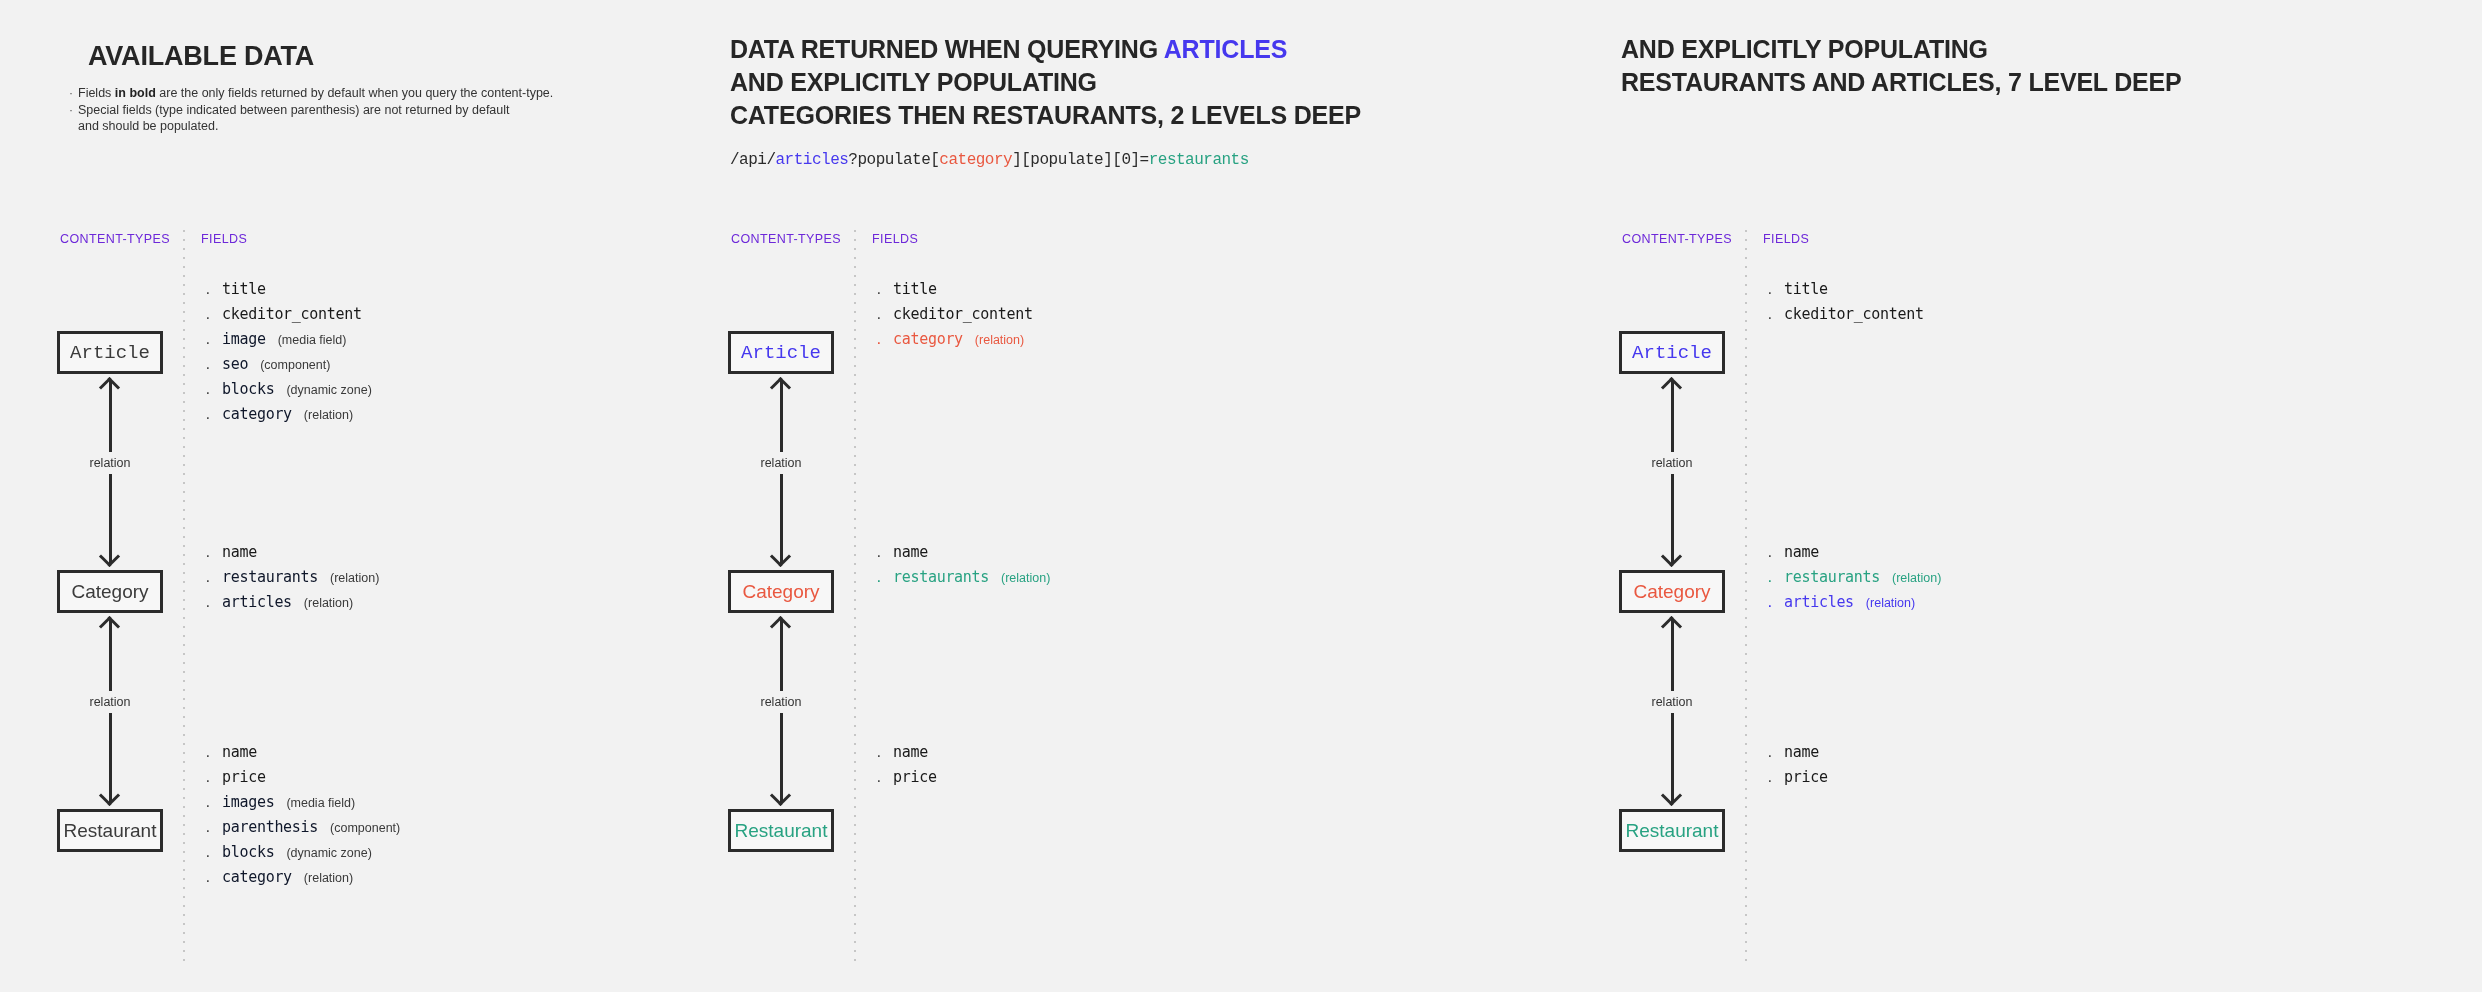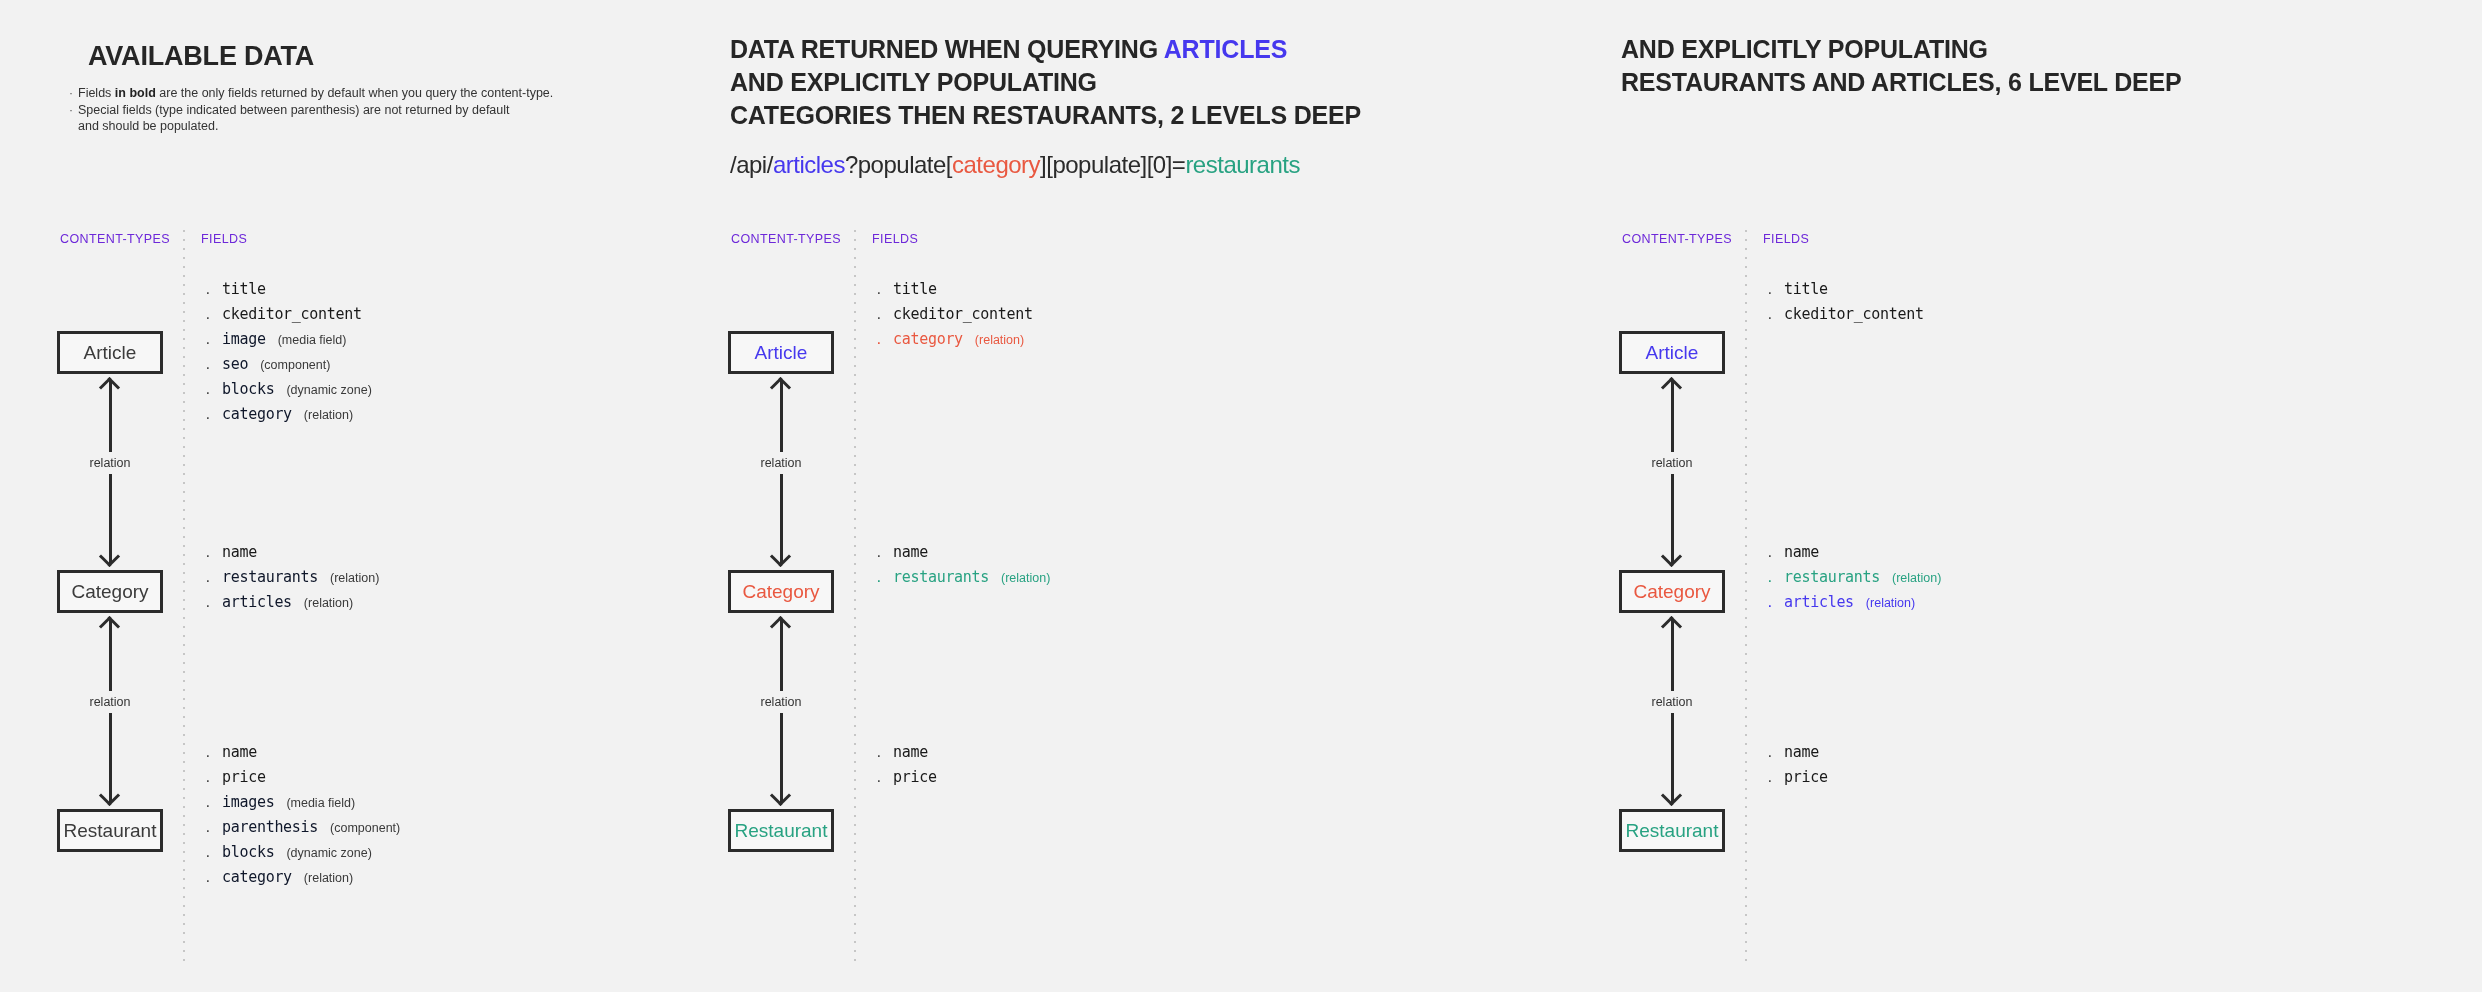--- a/index.html
+++ b/index.html
@@ -20,35 +20,35 @@
   .p0 .heading{left:32px;top:40px;font-size:27px;}
 
   
   .notes{position:absolute;left:8px;top:85px;}
   .note{display:flex;align-items:flex-start;font-size:12.5px;line-height:16.5px;color:#333;}
   .note .nbullet{width:14px;flex:0 0 14px;text-align:center;color:#555;font-size:12px;}
   .note .nlines{display:block;}
   .note .nline{display:block;white-space:nowrap;}
 
   
-  .api-url{position:absolute;left:3px;top:151px;font-family:Liberation Sans, sans-serif;
-           font-size:24px;letter-spacing:-0.5px;color:#2b2b2b;white-space:nowrap;}
+  .api-url{position:absolute;left:3px;top:151px;font-family:Liberation Mono, monospace;
+           font-size:16px;letter-spacing:-0.5px;color:#2b2b2b;white-space:nowrap;}
 
   
   .colhead{position:absolute;top:232px;font-size:12.5px;letter-spacing:0.4px;color:#6d28d9;white-space:nowrap;}
   .colhead.ct{left:4px;}
   .colhead.fl{left:145px;}
   .divider{position:absolute;left:127px;top:230px;width:2px;height:732px;
            background:repeating-linear-gradient(to bottom,#c6c6c6 0 2px,transparent 2px 9px);}
 
   
   .ctbox{position:absolute;left:1px;width:100px;height:37px;border:3px solid #2b2b2b;
          background:#f7f7f7;display:flex;align-items:center;justify-content:center;
          font-size:19px;color:#3b3b3b;}
-  .row-article.ctbox{top:331px;}
+  .row-article.ctbox{top:331px;font-family:Liberation Mono, monospace;}
   .row-category.ctbox{top:570px;}
   .row-restaurant.ctbox{top:809px;}
 
   
   .arrow{position:absolute;left:39px;width:30px;}
   .arrow.a1{top:377px;height:190px;}
   .arrow.a2{top:616px;height:190px;}
   .arrow .line{position:absolute;left:13.5px;top:3px;bottom:3px;width:3px;background:#2b2b2b;}
   .chev{position:absolute;left:7px;width:15px;height:15px;box-sizing:border-box;}
   .chev.up{top:3px;border-left:3px solid #2b2b2b;border-top:3px solid #2b2b2b;transform:rotate(45deg);}
@@ -263,21 +263,21 @@
         <div class="field bold">
           <span class="fbullet">·</span>
           <span class="fname">price</span>
         </div>
       </div>
     </div>
 
   <div class="panel p2">
     <div class="heading">
         <div class="hline"><span>AND EXPLICITLY POPULATING</span></div>
-        <div class="hline"><span>RESTAURANTS AND ARTICLES, 6 LEVEL DEEP</span></div>
+        <div class="hline"><span>RESTAURANTS AND ARTICLES, 7 LEVEL DEEP</span></div>
       </div>
 
     <span class="colhead ct">CONTENT-TYPES</span>
     <span class="colhead fl">FIELDS</span>
     <div class="divider"></div>
 
     <div class="arrow a1">
       <div class="chev up"></div>
       <div class="line"></div>
       <div class="chev down"></div>

